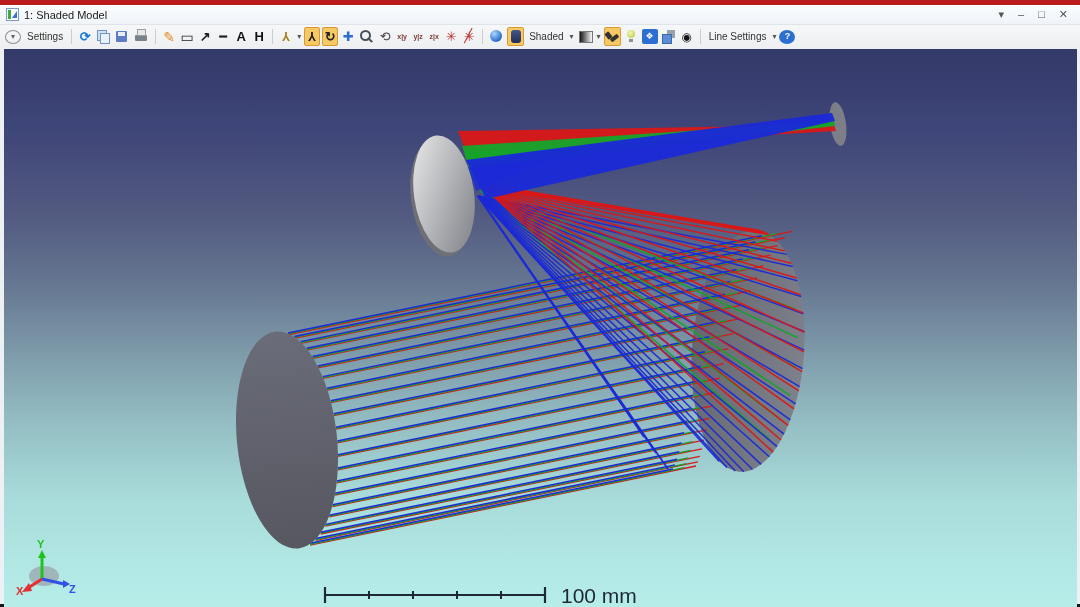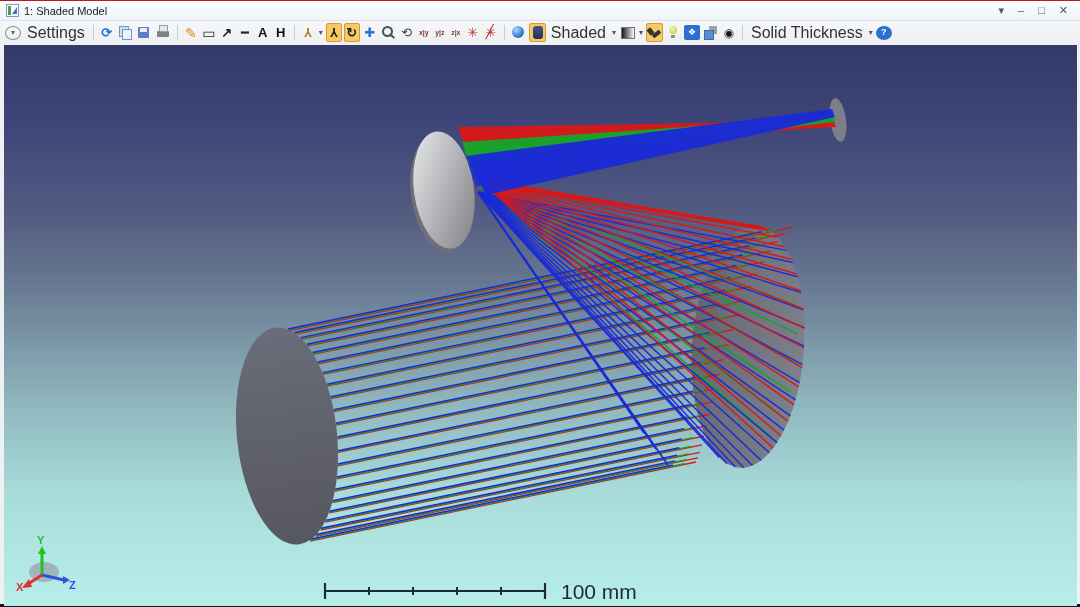--- a/index.html
+++ b/index.html
@@ -1,31 +1,31 @@
 <!DOCTYPE html>
 <html><head>
 <meta charset="utf-8">
 <style>
   html,body{margin:0;padding:0;background:#222;}
   *{box-sizing:border-box;}
   .window{width:1080px;height:607px;position:relative;background:#eef1f4;overflow:hidden;
-          font-family:"Liberation Sans",sans-serif;border-top:1px solid #b91c1c;}
+          font-family:"Liberation Sans",sans-serif;border-top:5px solid #b91c1c;}
   
   .titlebar{height:20px;background:linear-gradient(#fbfdfe,#f0f4f9);display:flex;align-items:center;
             padding:0 6px;border-bottom:1px solid #dfe4ea;}
   .win-icon{width:13px;height:13px;margin-right:5px;flex:0 0 auto;}
   .title-text{font-size:11px;color:#1b1b1b;flex:1;}
   .winbtns{display:flex;align-items:center;gap:14px;margin-right:6px;}
   .winbtn{font-size:11px;color:#555;line-height:1;}
   
   .toolbar{height:23px;background:linear-gradient(#f6f7f8,#edeff0);display:flex;align-items:center;
            padding:0 4px;}
   .tb-item{display:inline-flex;align-items:center;justify-content:center;height:19px;min-width:16px;
            margin:0 1px;font-size:13px;color:#333;cursor:default;line-height:1;}
-  .tb-text{font-size:16px;color:#333;padding:0 3px;min-width:0;}
+  .tb-text{font-size:10px;color:#333;padding:0 3px;min-width:0;}
   .tb-sep{width:1px;height:15px;background:#c9ccd0;margin:0 4px;display:inline-block;}
   .hl{background:#f7c964;border:1px solid #d99a34;border-radius:2px;}
   .small{font-size:8px;color:#555;min-width:8px;margin:0;}
   .bold{font-weight:bold;}
   .rot180{transform:rotate(180deg);}
   .ic-txt{font-size:7px;font-weight:bold;color:#7d4038;letter-spacing:0;min-width:14px;}
   .stack{position:relative;}
   .stack .ov{position:absolute;left:3px;top:2px;font-size:13px;}
   .cssic{position:relative;width:17px;height:19px;}
   .circlecaret{width:14px;height:14px;border:1px solid #8a9097;border-radius:50%;display:inline-flex;
@@ -116,21 +116,21 @@
       <span class="tb-item cssic ic-grad"></span>
       <span class="tb-item small">▾</span>
       <span class="tb-item cssic ic-flash hl"></span>
       <span class="tb-item cssic ic-bulb"></span>
       <span class="tb-item cssic ic-fit">
         <span>❖</span>
       </span>
       <span class="tb-item cssic ic-layers"></span>
       <span class="tb-item" style="color: rgb(20, 20, 20); font-size: 12px;">◉</span>
       <span class="tb-sep"></span>
-      <span class="tb-item tb-text">Solid Thickness</span>
+      <span class="tb-item tb-text">Line Settings</span>
       <span class="tb-item small">▾</span>
       <span class="tb-item cssic ic-help">
         <span>?</span>
       </span>
     </div>
 
   <div class="viewport">
     <svg id="scene" width="1073" height="561" viewBox="0 0 1073 561">
         <defs>
           <linearGradient id="bgG" x1="0" y1="0" x2="0" y2="1">

